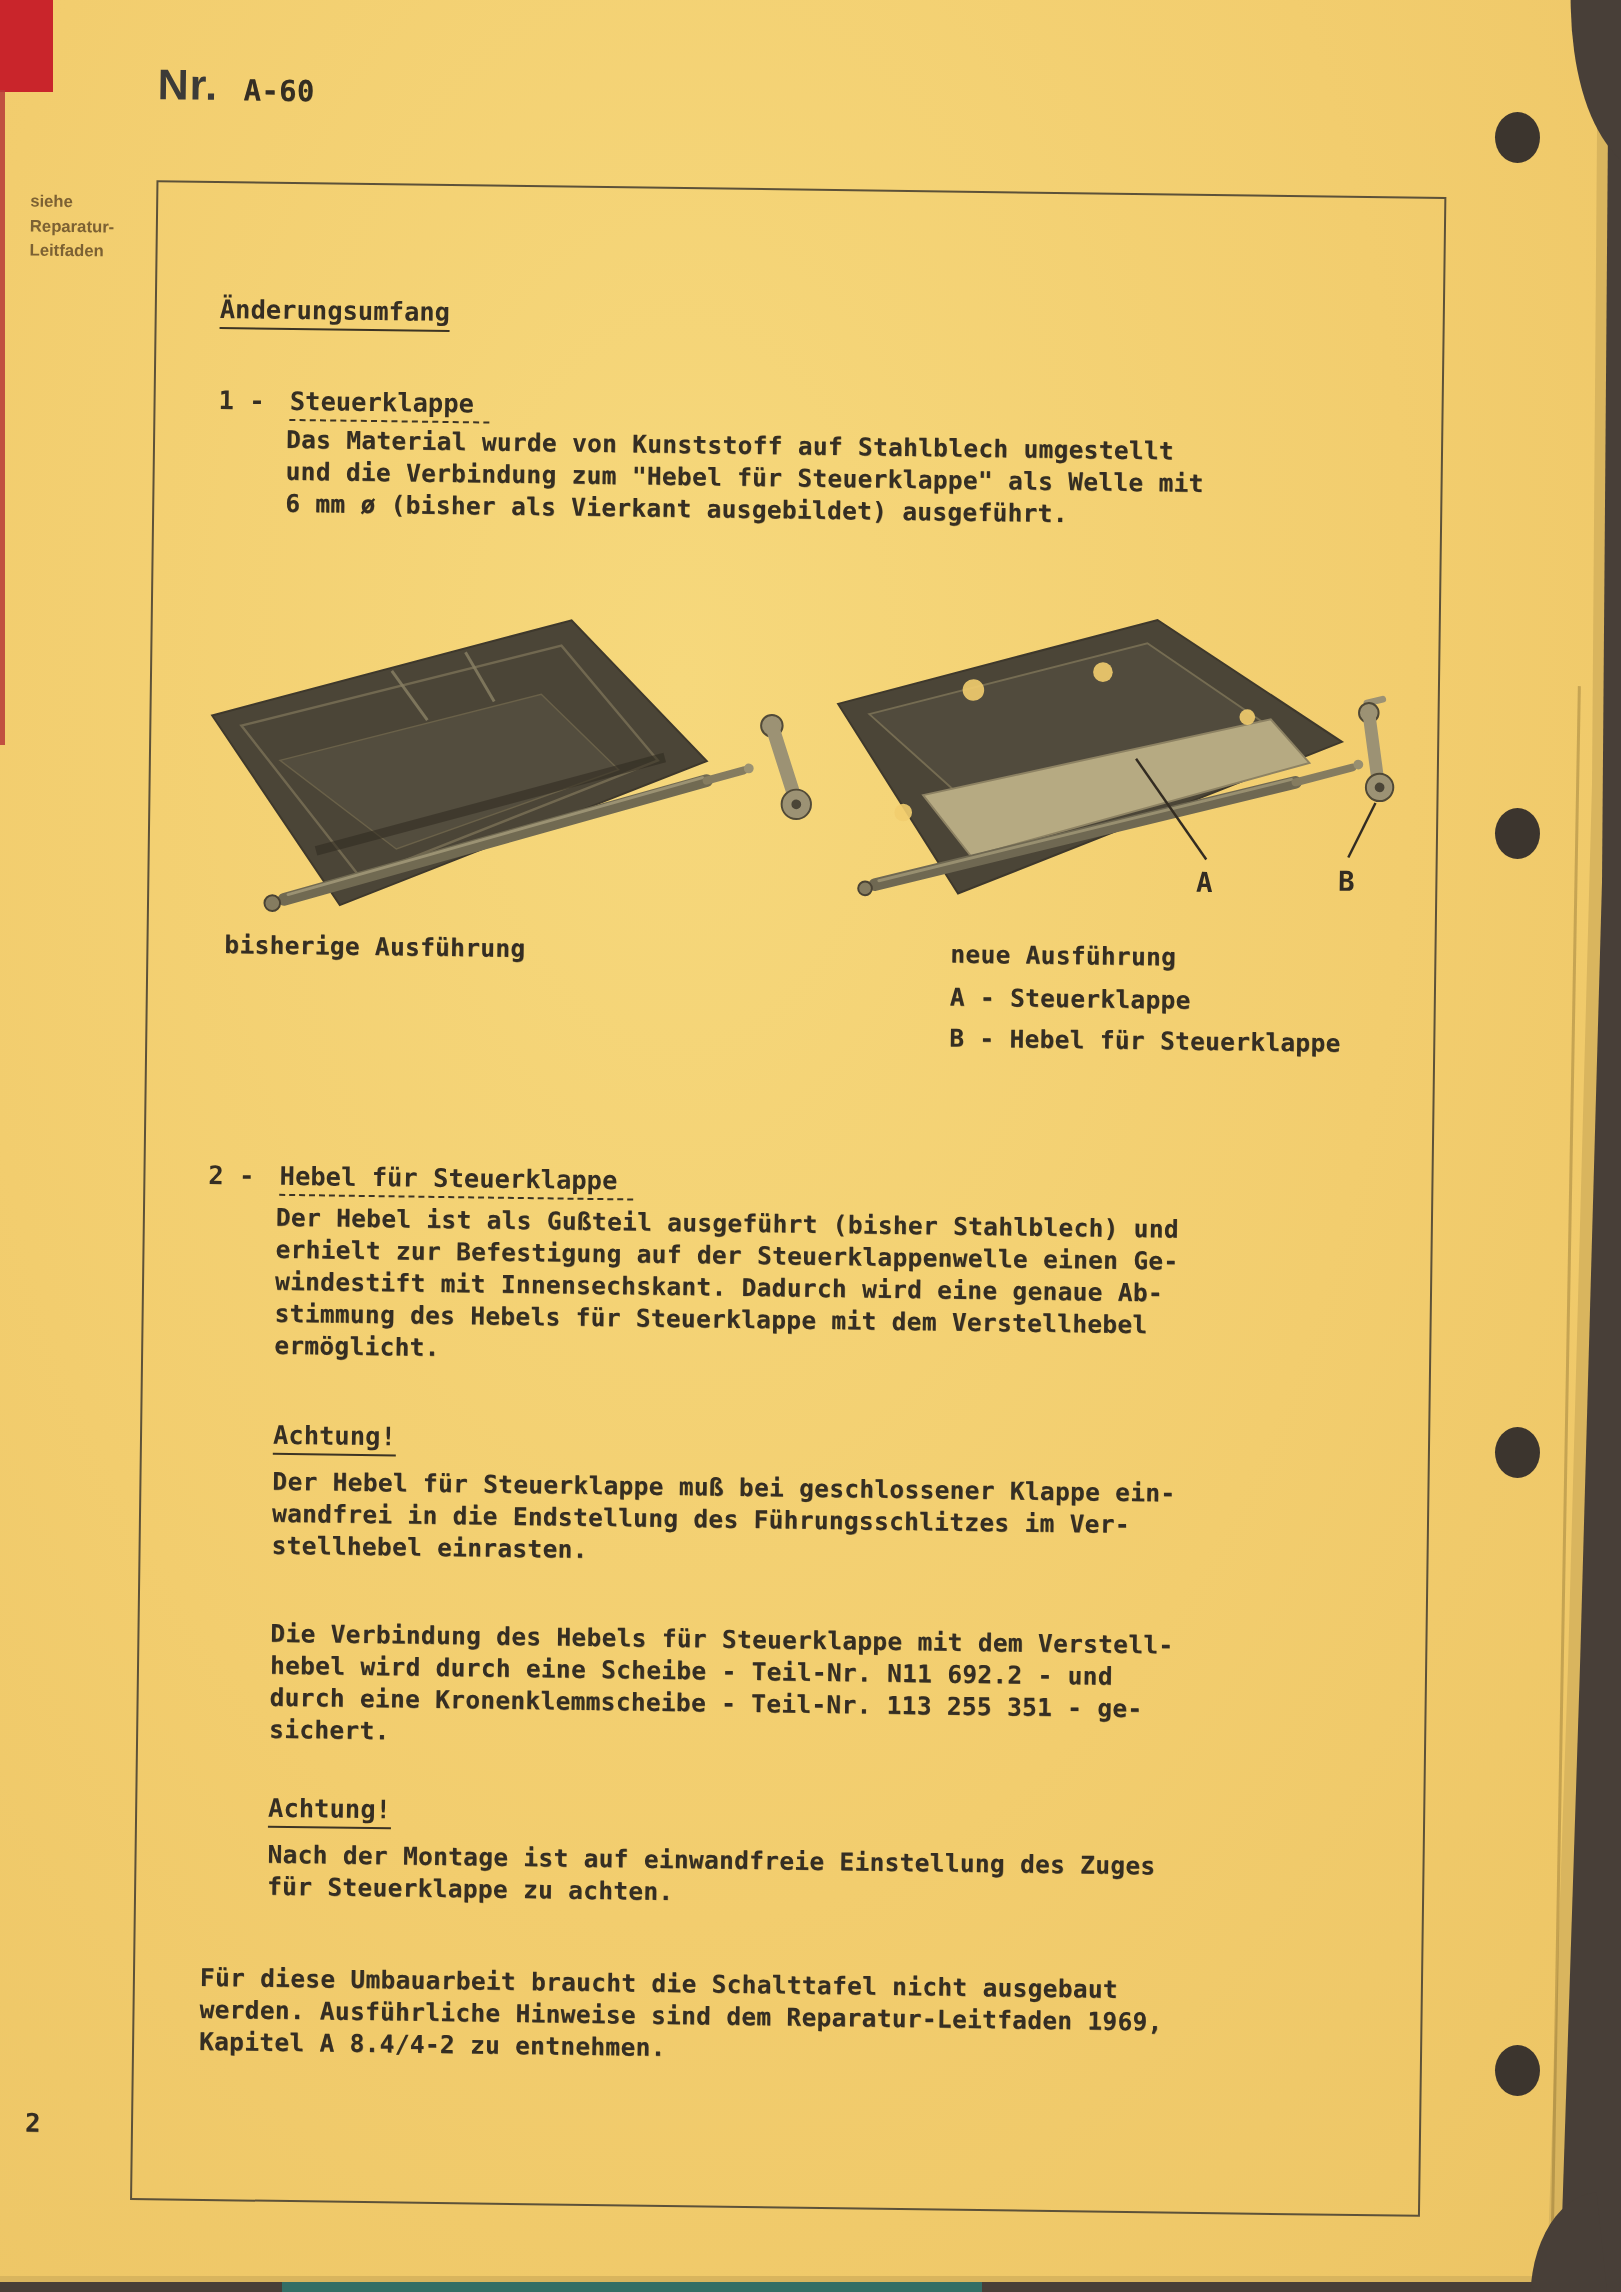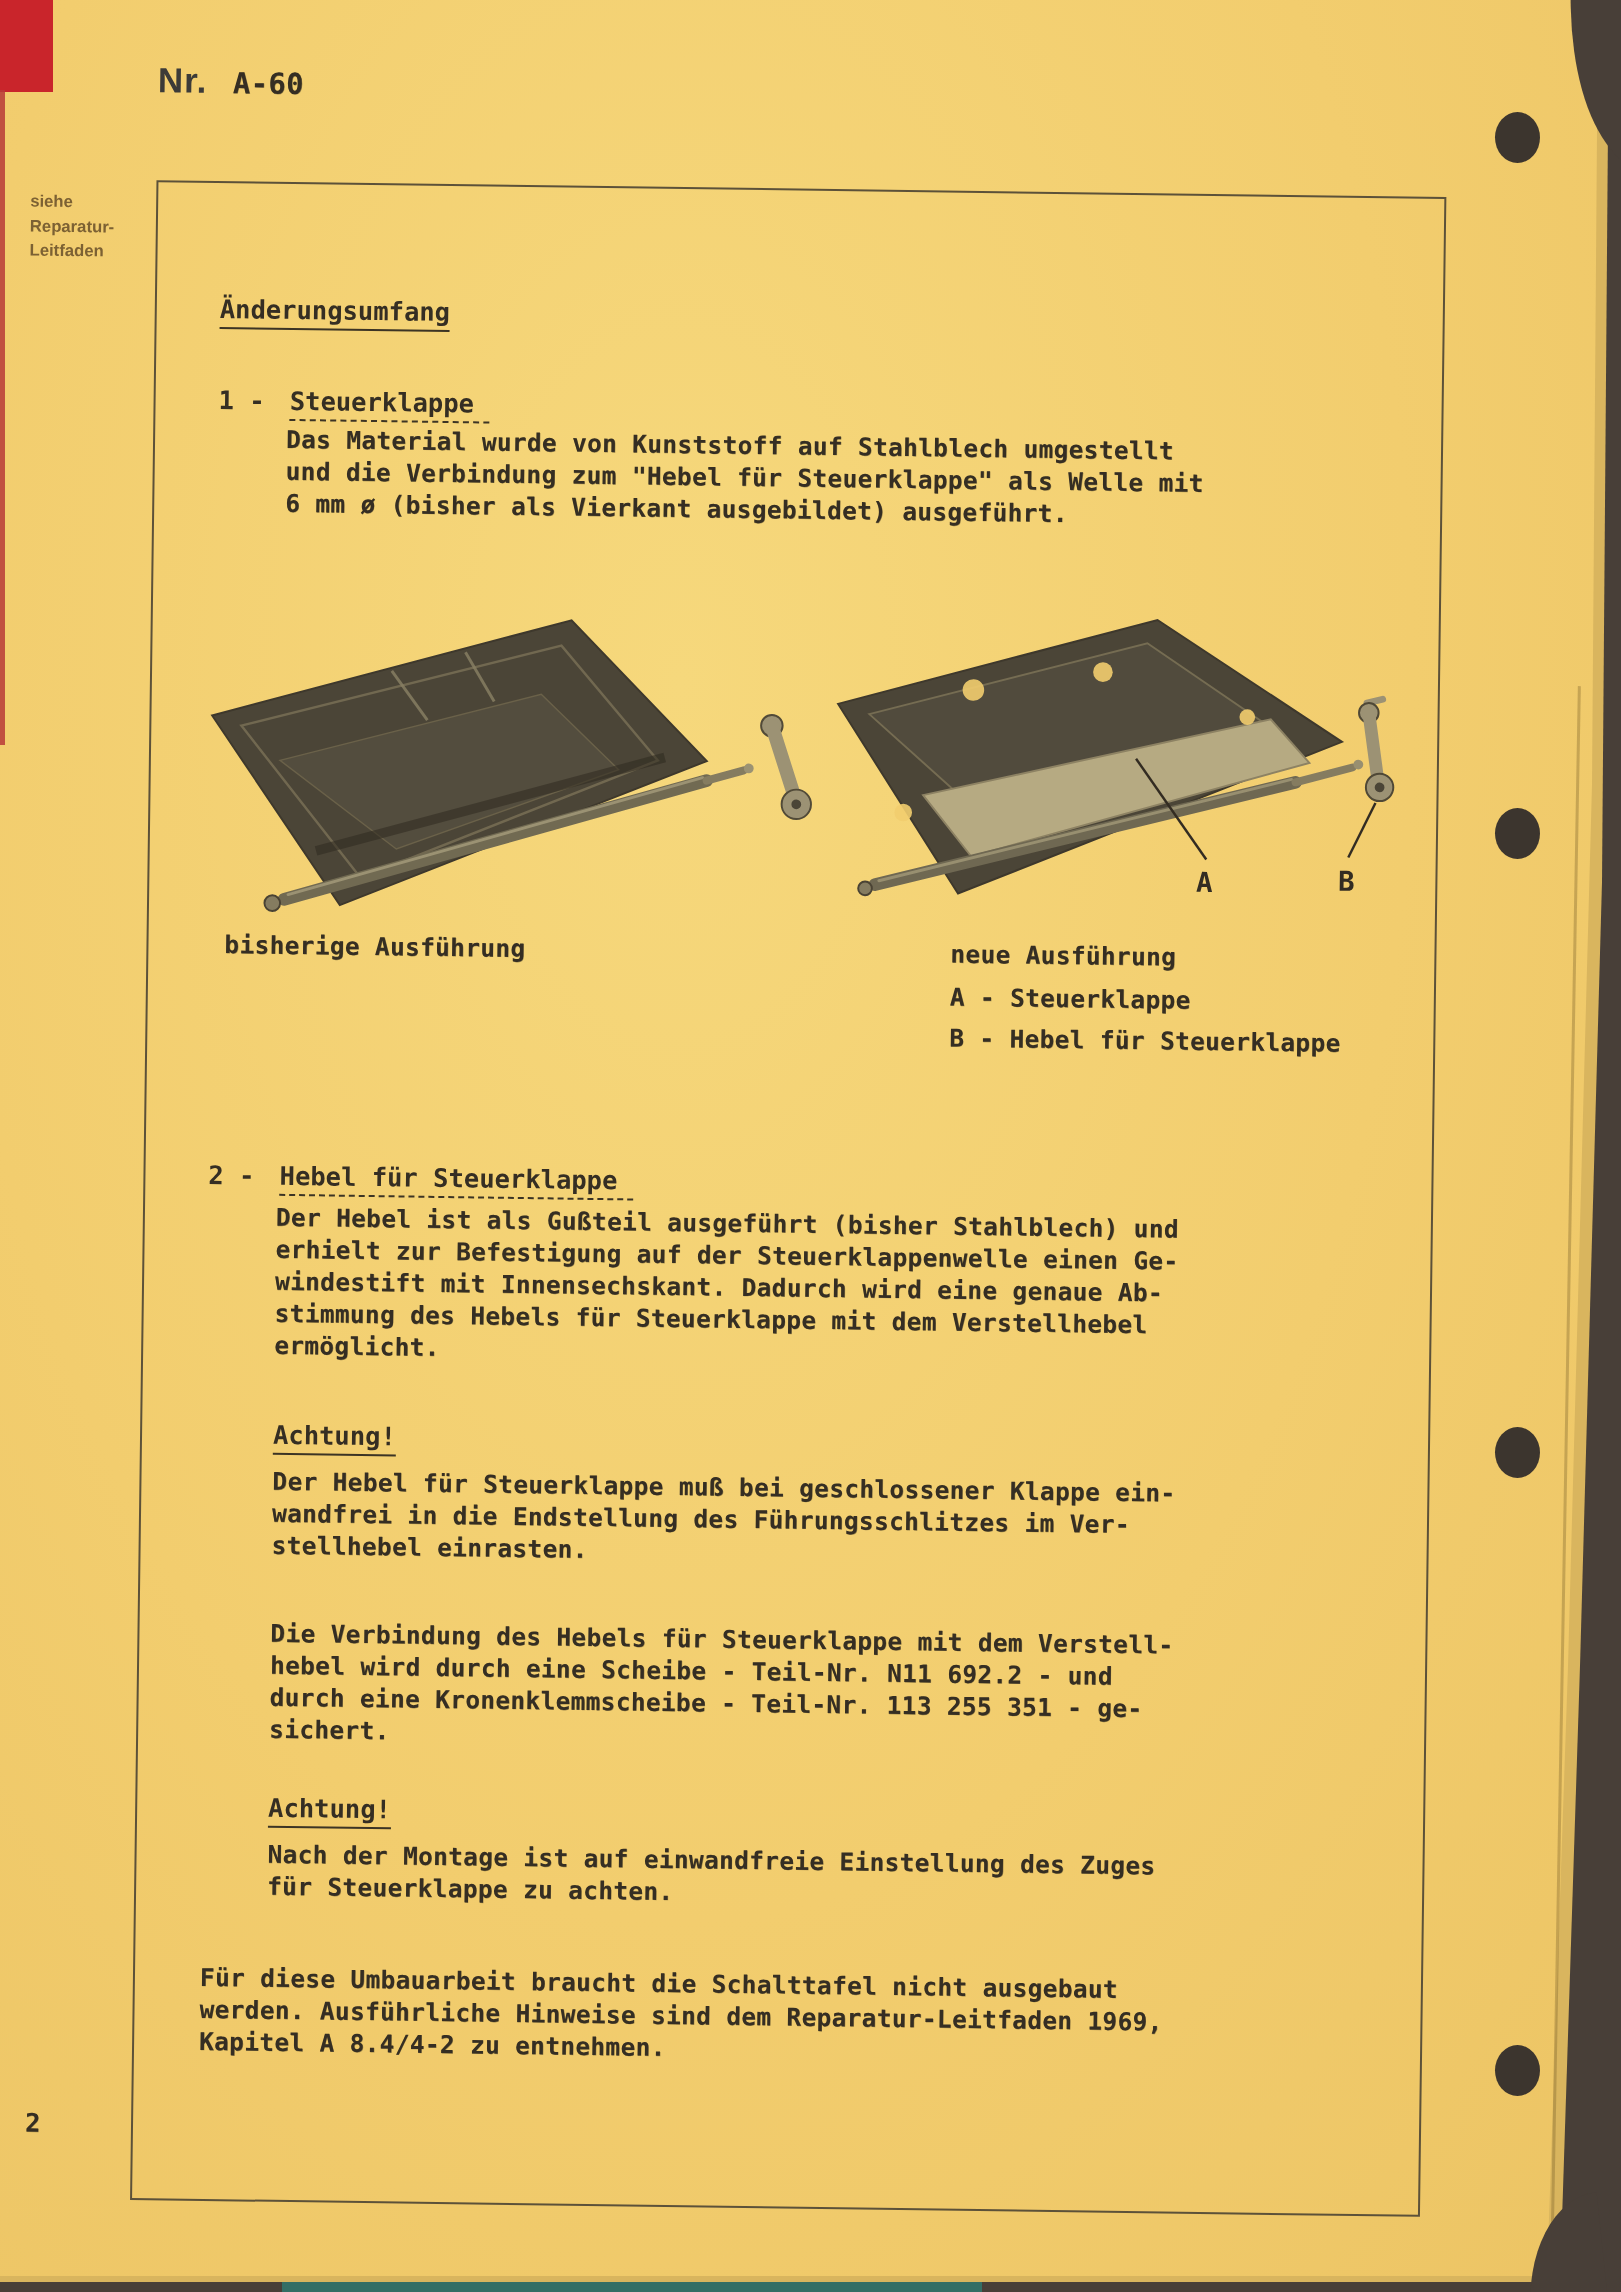--- a/index.html
+++ b/index.html
@@ -43,21 +43,21 @@
     transform:rotate(0.75deg);transform-origin:220px 294px;
     color:#352e23;
   }
   .mono{font-family:"DejaVu Sans Mono", monospace;font-weight:bold;color:#352e23;}
   .sans{font-family:"Liberation Sans", sans-serif;}
   .tw{
     font-size:24.5px;line-height:32px;letter-spacing:0.3px;white-space:pre-line;
     text-shadow:0.4px 0.4px 0.3px rgba(58,48,28,.45);
   }
   .abs{position:absolute;}
-  .nr-label{font-size:35px;font-weight:bold;color:#3c3b38;letter-spacing:1px;}
+  .nr-label{font-size:43px;font-weight:bold;color:#3c3b38;letter-spacing:1px;}
   .nr-value{font-size:29px;margin-left:25.5px;}
   .margin-note{font-size:16.7px;line-height:24.5px;font-weight:bold;color:#7c6133;white-space:pre-line;}
   .frame{
     position:absolute;left:155px;top:181px;width:1286px;height:2016px;
     border:2px solid #5c5139;
   }
   .u-solid{display:inline-block;border-bottom:2.9px solid #3c3424;padding-bottom:2.9px;}
   .u-dash{display:inline-block;border-bottom:2.9px dashed #3c3424;padding-bottom:2.9px;padding-right:15.7px;}
   .heading{font-size:25.5px;}
   .legend-line{font-size:24.5px;}

